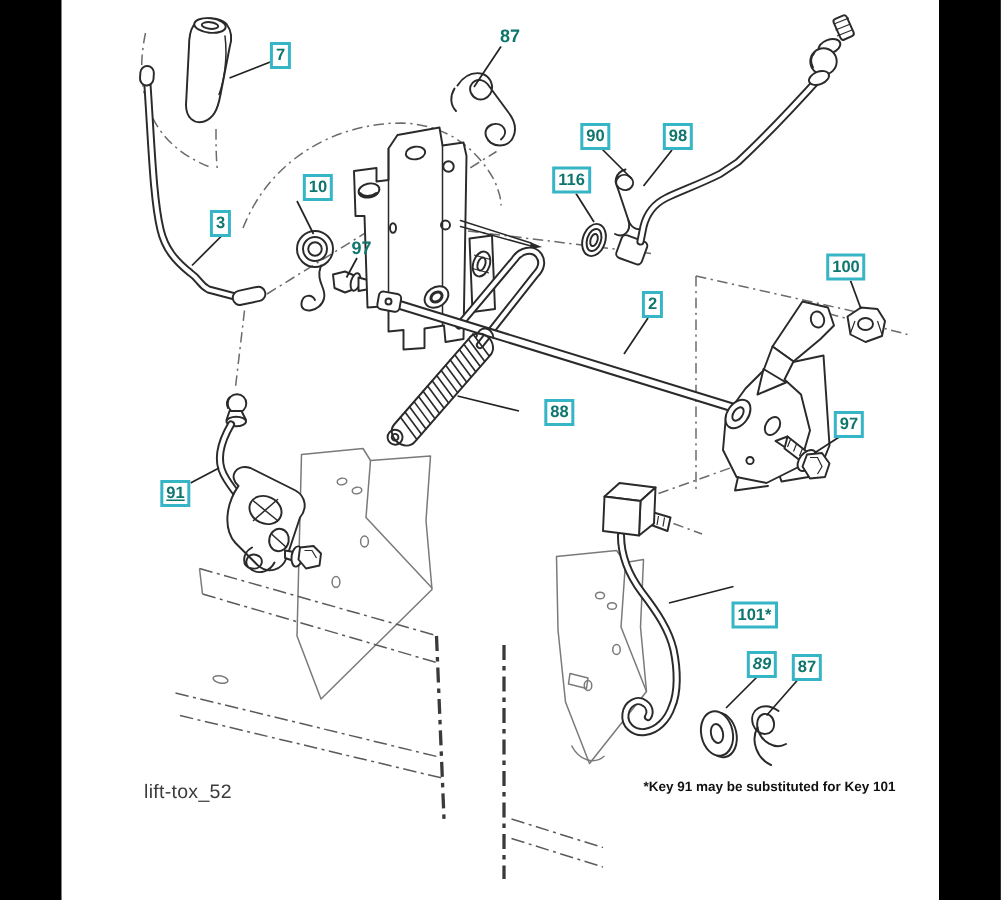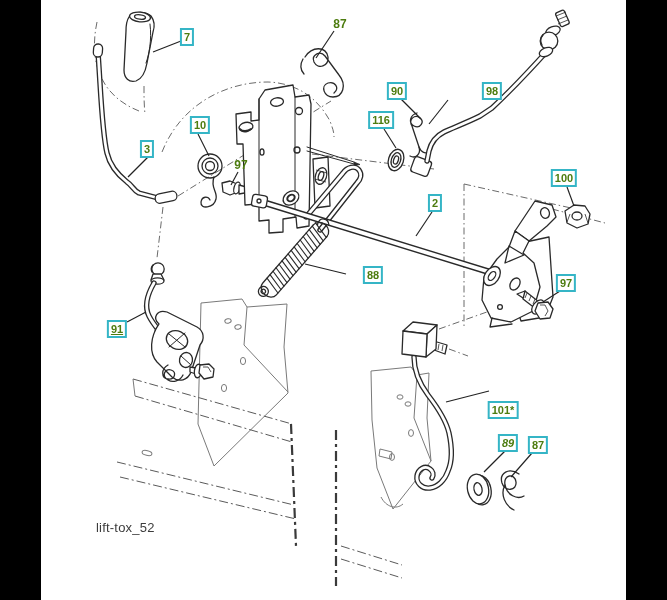--- a/index.html
+++ b/index.html
@@ -16,21 +16,21 @@
   .tubo2{fill:none;stroke:#2a2a2a;stroke-width:6.6;stroke-linecap:round;}
   .tubi2{fill:none;stroke:#fff;stroke-width:3.8;stroke-linecap:round;}
   .ph{fill:none;stroke:#6b6b6b;stroke-width:1;stroke-dasharray:7 3 1.5 3;}
   .ph2{fill:none;stroke:#7a7a7a;stroke-width:1;stroke-linejoin:round;}
   .phd{fill:none;stroke:#5a5a5a;stroke-width:1;stroke-dasharray:9 3 2 3;}
   .phb{fill:none;stroke:#3a3a3a;stroke-width:2.2;stroke-dasharray:10 4 3 4;}
   .hatch{fill:none;stroke:#2a2a2a;stroke-width:.8;}
   .leader{stroke:#222;stroke-width:1.15;}
   
   #callout-layer{position:absolute;left:0;top:0;width:667px;height:600px;z-index:3;}
-  .callout{position:absolute;transform:translate(-50%,-50%);background:#fff;color:#4d7c0f;
+  .callout{position:absolute;transform:translate(-50%,-50%);background:#fff;color:#0f766e;
            border:2px solid var(--accent,#35b5c6);font-size:11px;font-weight:bold;
            line-height:12px;padding:1px 2px;white-space:nowrap;}
   .callout.plain{border:none;background:transparent;font-size:12px;padding:0;}
   .caption{position:absolute;left:96px;top:520px;font-size:13px;color:#3c3c3c;
            letter-spacing:.2px;z-index:3;}
   .footnote{position:absolute;left:429px;top:519px;font-size:9px;font-weight:bold;color:#111;
             white-space:nowrap;z-index:3;}
 </style>
 </head>
 <body>
@@ -257,29 +257,30 @@
         <line x1="489" y1="391" x2="446" y2="402" class="leader"></line>
         <line x1="505" y1="451" x2="484" y2="472" class="leader"></line>
         <line x1="532" y1="453" x2="511" y2="477" class="leader"></line>
       </g>
   </svg>
 
   <div id="callout-layer">
       <div class="callout" style="left: 187px; top: 37px;">7</div>
       <div class="callout plain" style="left: 340px; top: 24px;">87</div>
       <div class="callout" style="left: 147px; top: 149px;">3</div>
-      <div class="callout" style="left: 200px; top: 125px; text-align: right;">10</div>
+      <div class="callout" style="left: 212px; top: 125px; text-align: right;">10</div>
       <div class="callout plain" style="left: 241px; top: 165px;">97</div>
       <div class="callout" style="left: 397px; top: 91px;">90</div>
-      <div class="callout" style="left: 452px; top: 91px; margin-left: 40px;">98</div>
+      <div class="callout" style="left: 452px; top: 91px;">98</div>
       <div class="callout" style="left: 381px; top: 120px;">116</div>
       <div class="callout" style="left: 564px; top: 178px;">100</div>
       <div class="callout" style="left: 435px; top: 203px;">2</div>
       <div class="callout" style="left: 373px; top: 275px;">88</div>
       <div class="callout" style="left: 566px; top: 283px;">97</div>
       <div class="callout" style="left: 117px; top: 329px; text-decoration: underline;">91</div>
       <div class="callout" style="left: 503px; top: 410px;">101*</div>
       <div class="callout" style="left: 508px; top: 443px; font-style: italic;">89</div>
       <div class="callout" style="left: 538px; top: 445px;">87</div>
     </div>
 
   <div class="caption">lift-tox_52</div>
+  <div class="footnote">*Key 91 may be substituted for Key 101</div>
 </div>
 
 </body></html>

